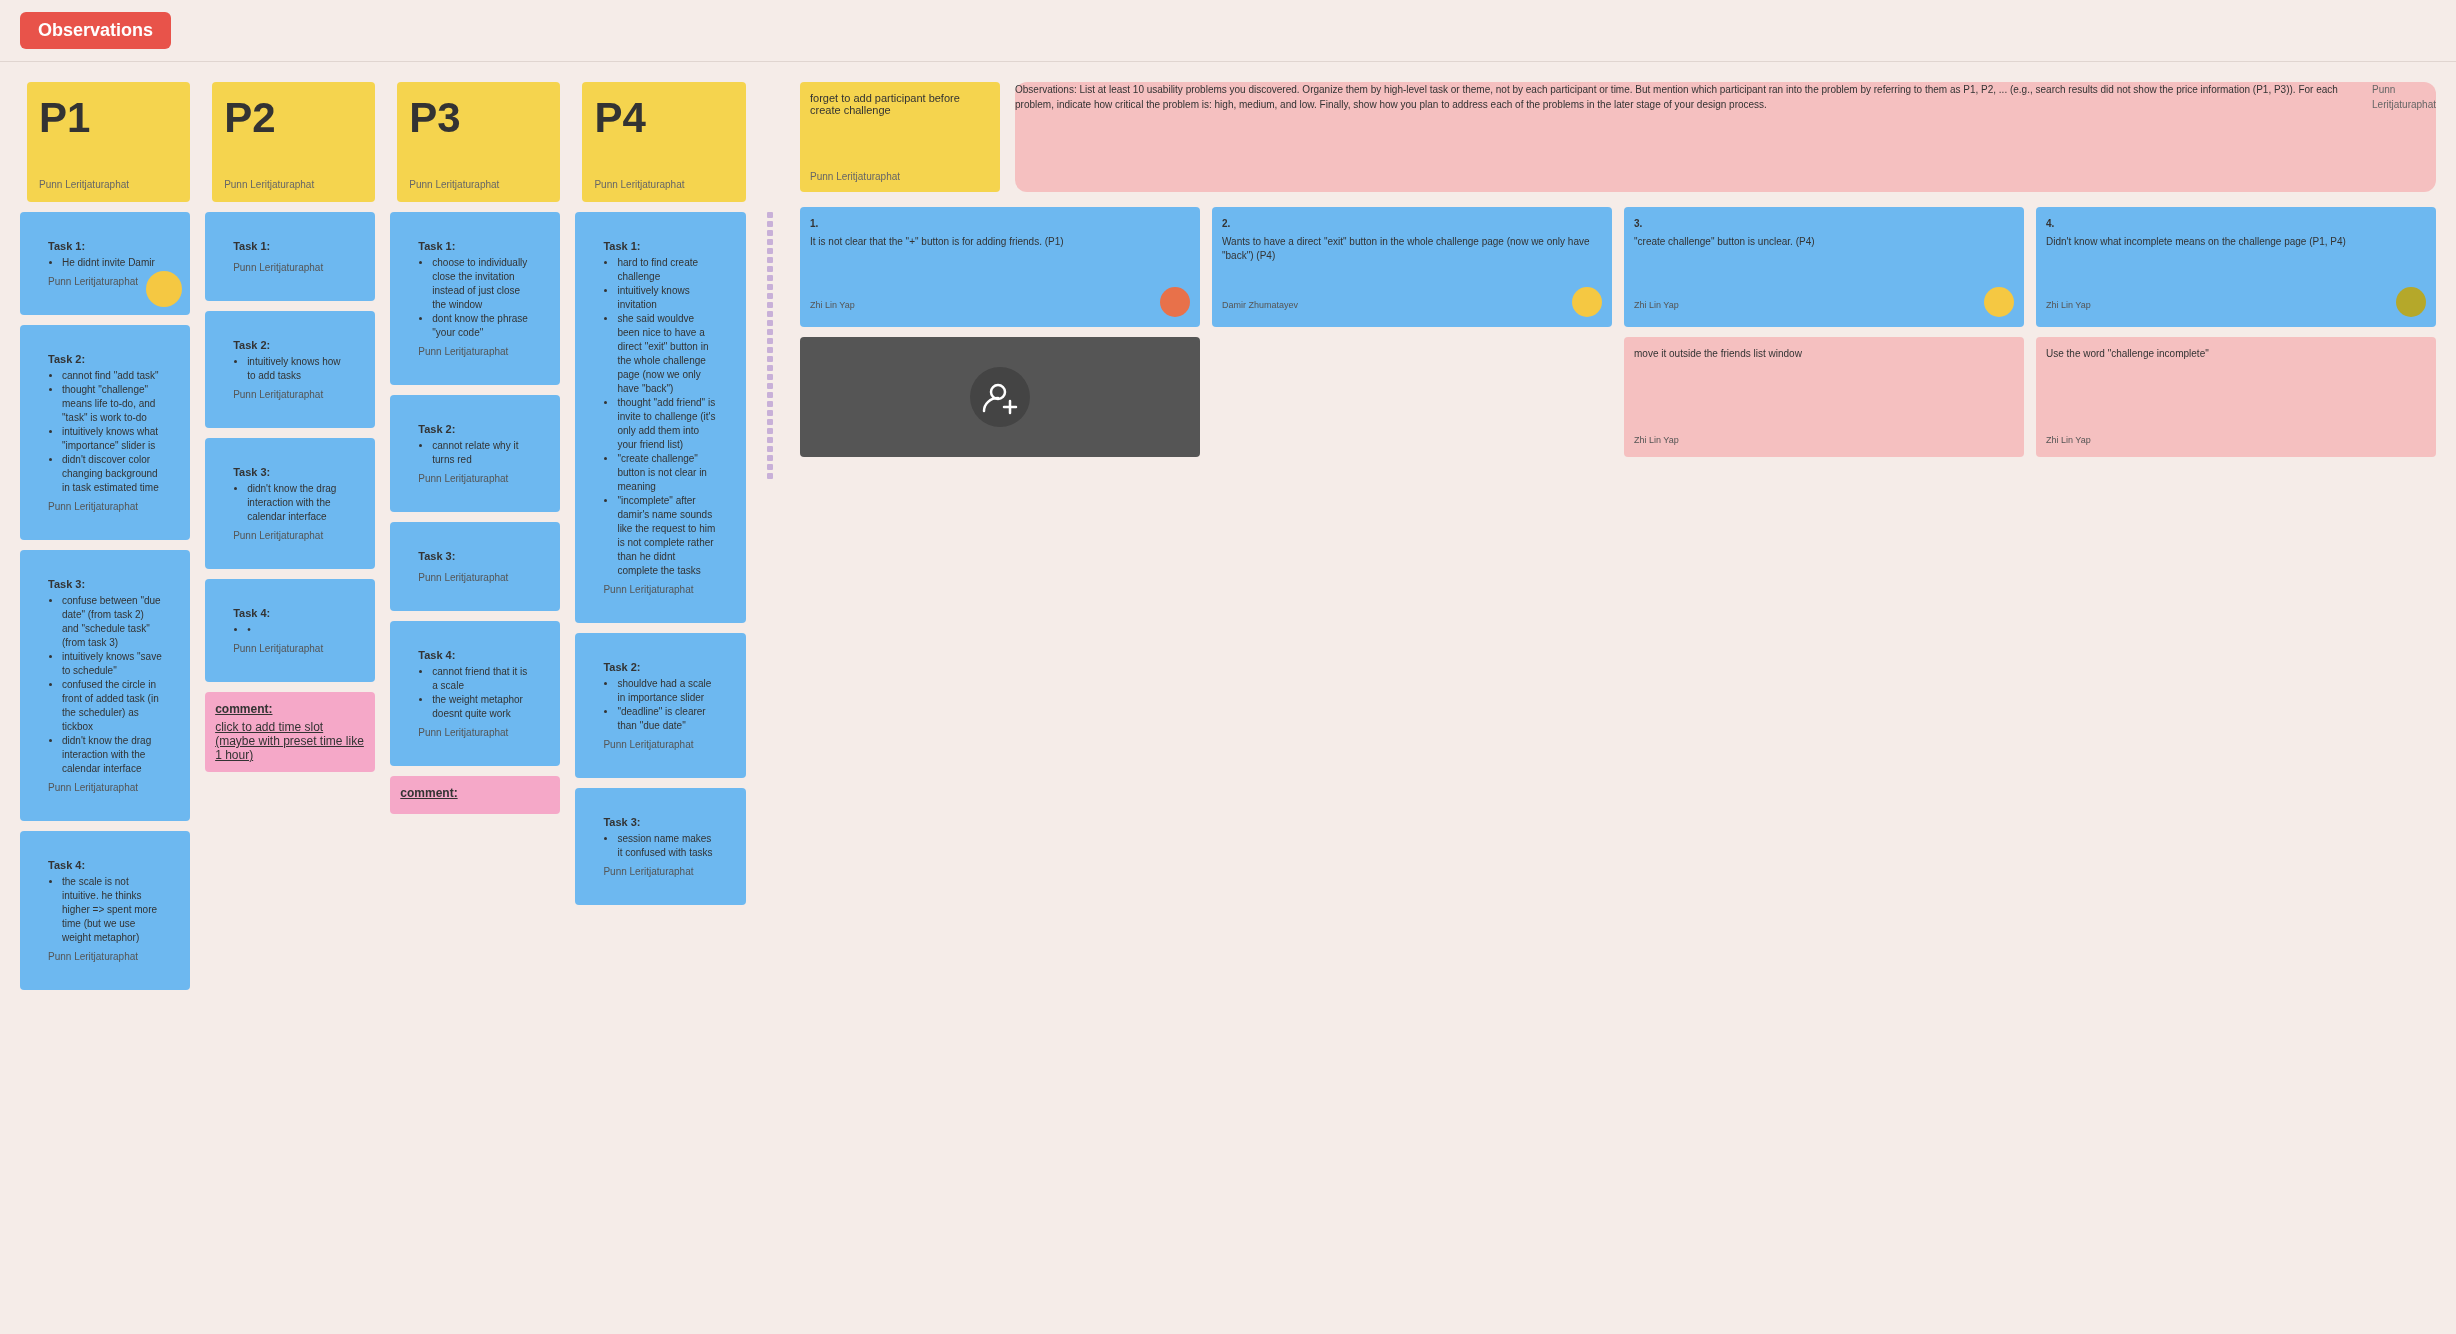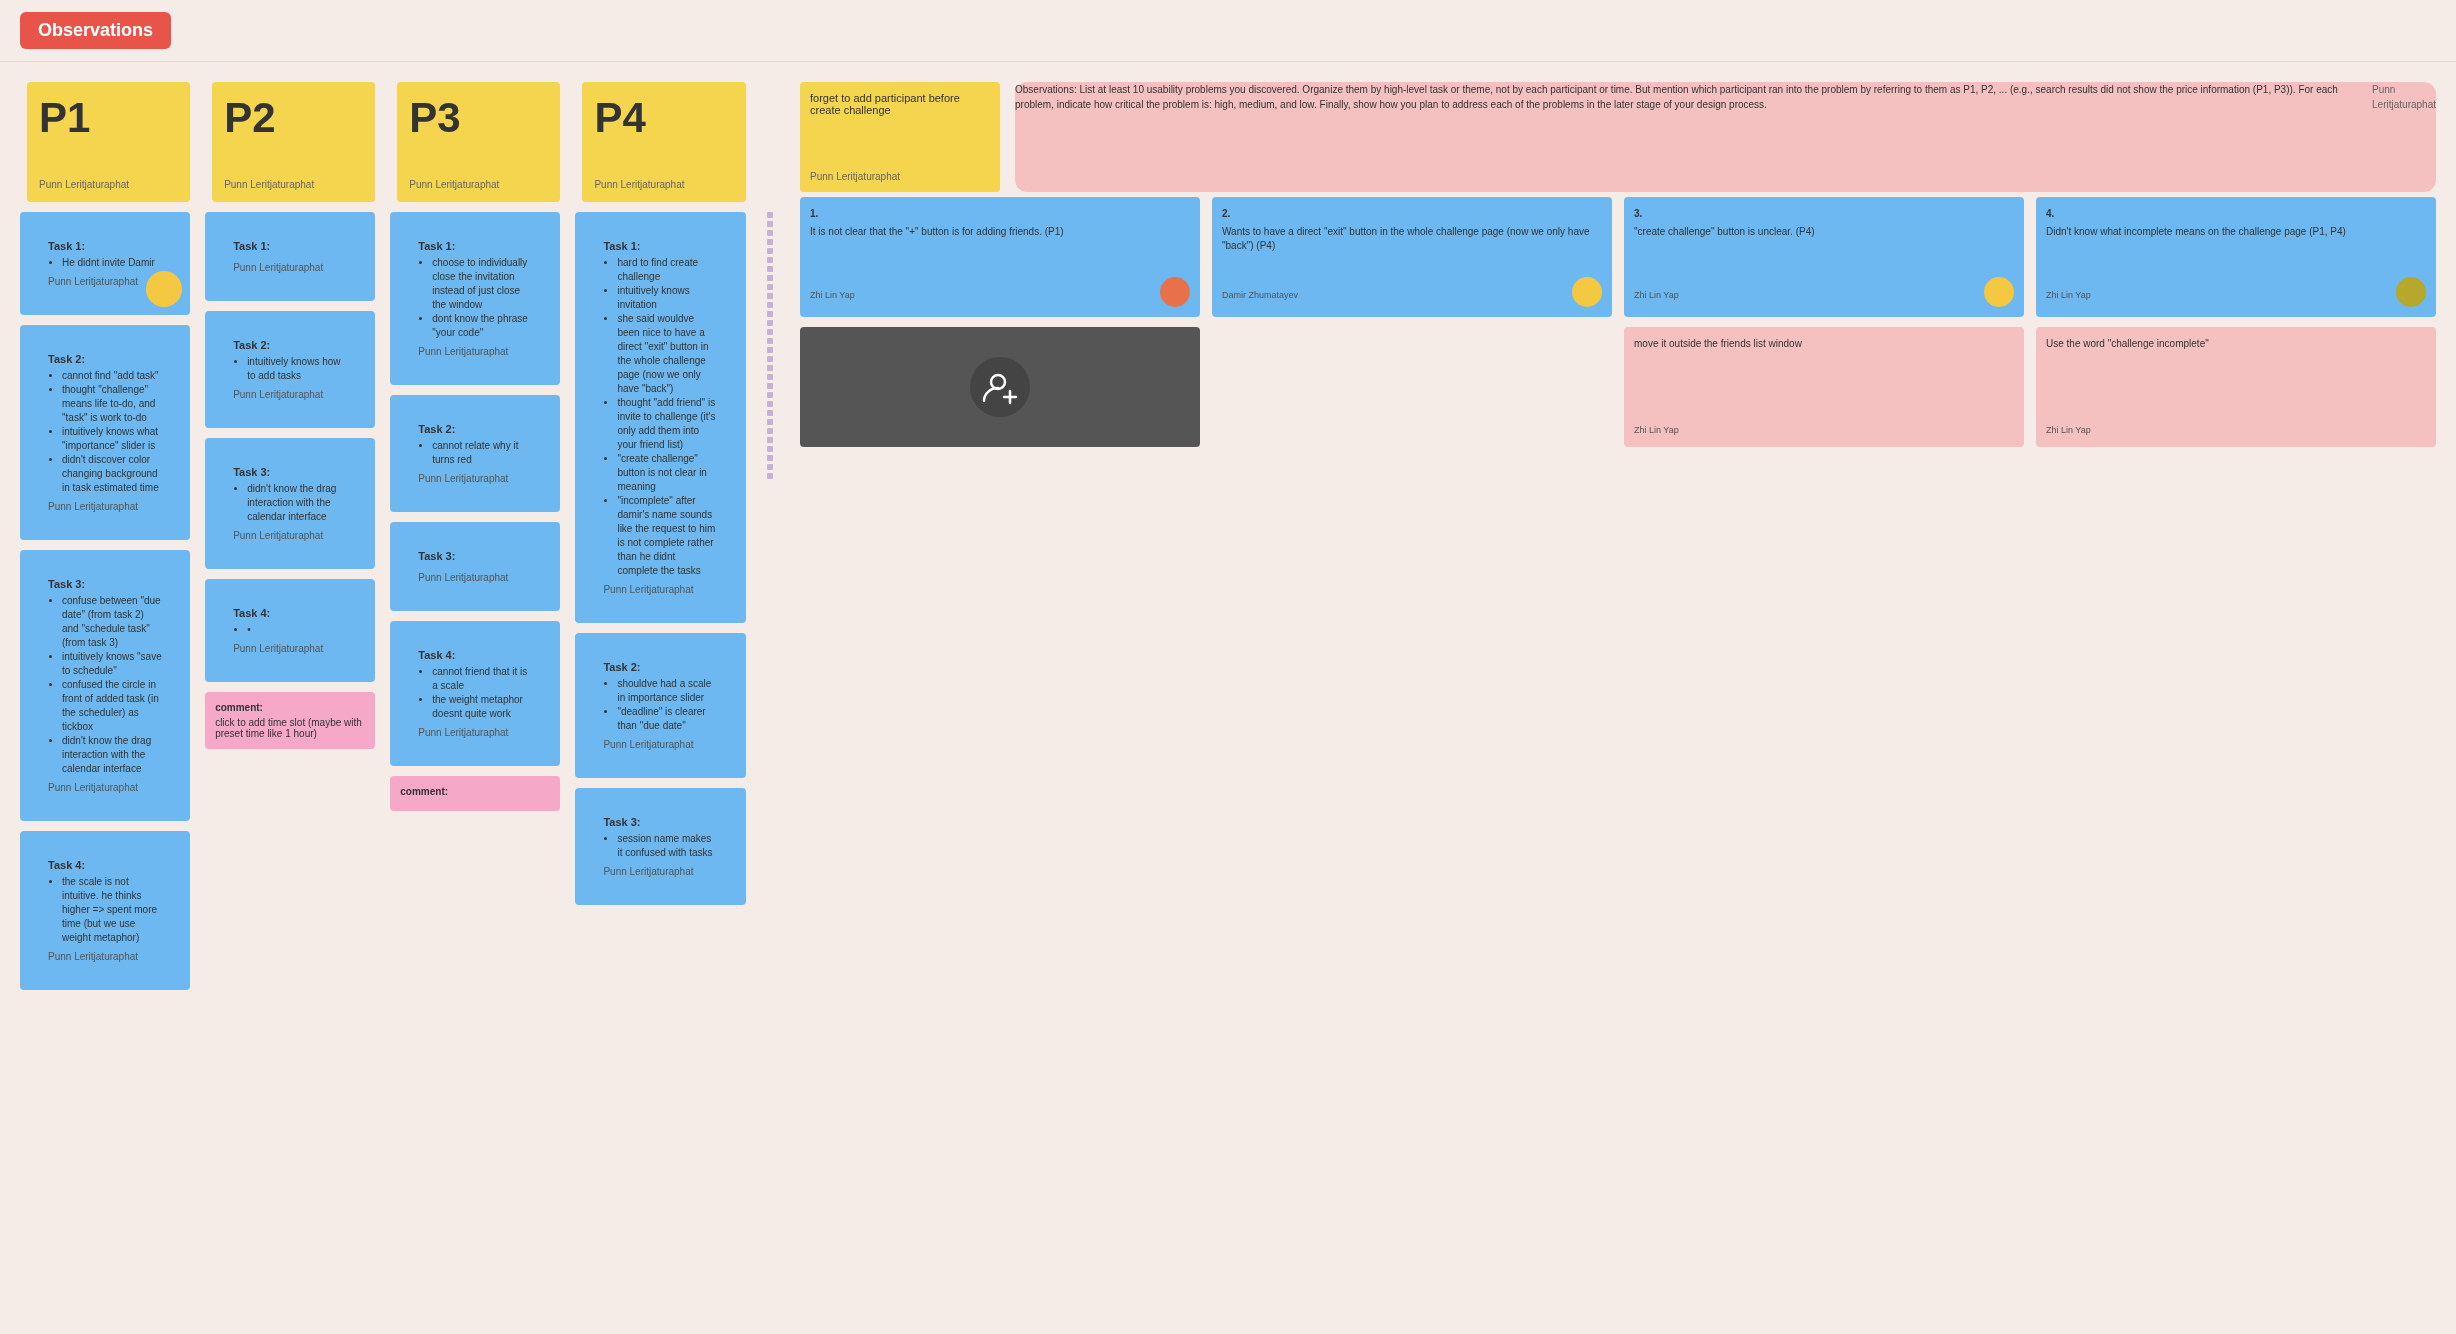--- a/index.html
+++ b/index.html
@@ -110,22 +110,23 @@
     }
 
     .avatar-yellow { background-color: #f5c842; }
     .avatar-orange { background-color: #e8714a; }
     .avatar-olive { background-color: #b5a82a; }
 
     .comment-card {
       background-color: #f5a8c8;
       border-radius: 4px;
       padding: 10px;
-      font-size: 10px;
-      color: #333;
+      font-size: 12px;
+      color: #333;
+      text-decoration: underline;
     }
 
     .comment-card .comment-title {
       font-weight: bold;
       margin-bottom: 4px;
     }
 
     
     .divider-dots {
       width: 20px;
@@ -141,21 +142,21 @@
       height: 6px;
       background-color: #c8b0d8;
       border-radius: 1px;
     }
 
     
     .right-section {
       flex: 1;
       display: flex;
       flex-direction: column;
-      gap: 5px;
+      gap: 15px;
     }
 
     .right-top {
       display: flex;
       gap: 15px;
     }
 
     .sticky-yellow {
       background-color: #f5d44e;
       border-radius: 4px;

